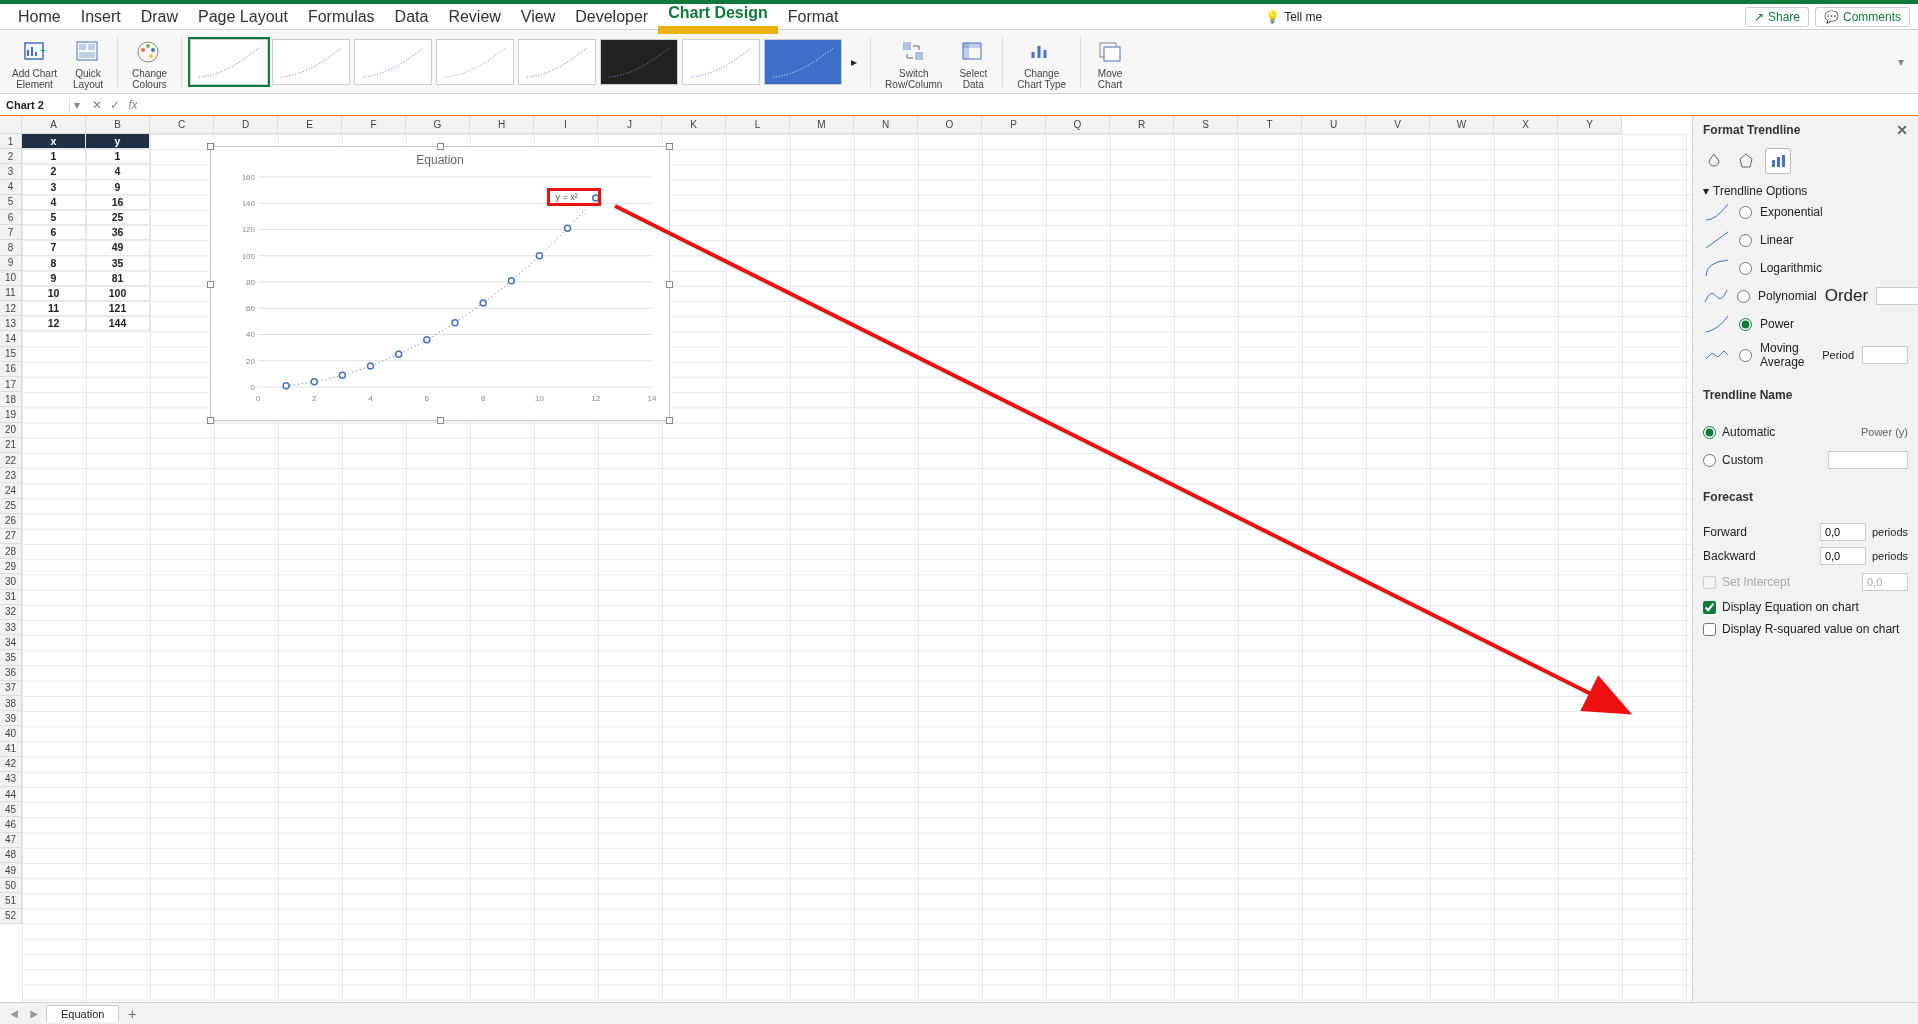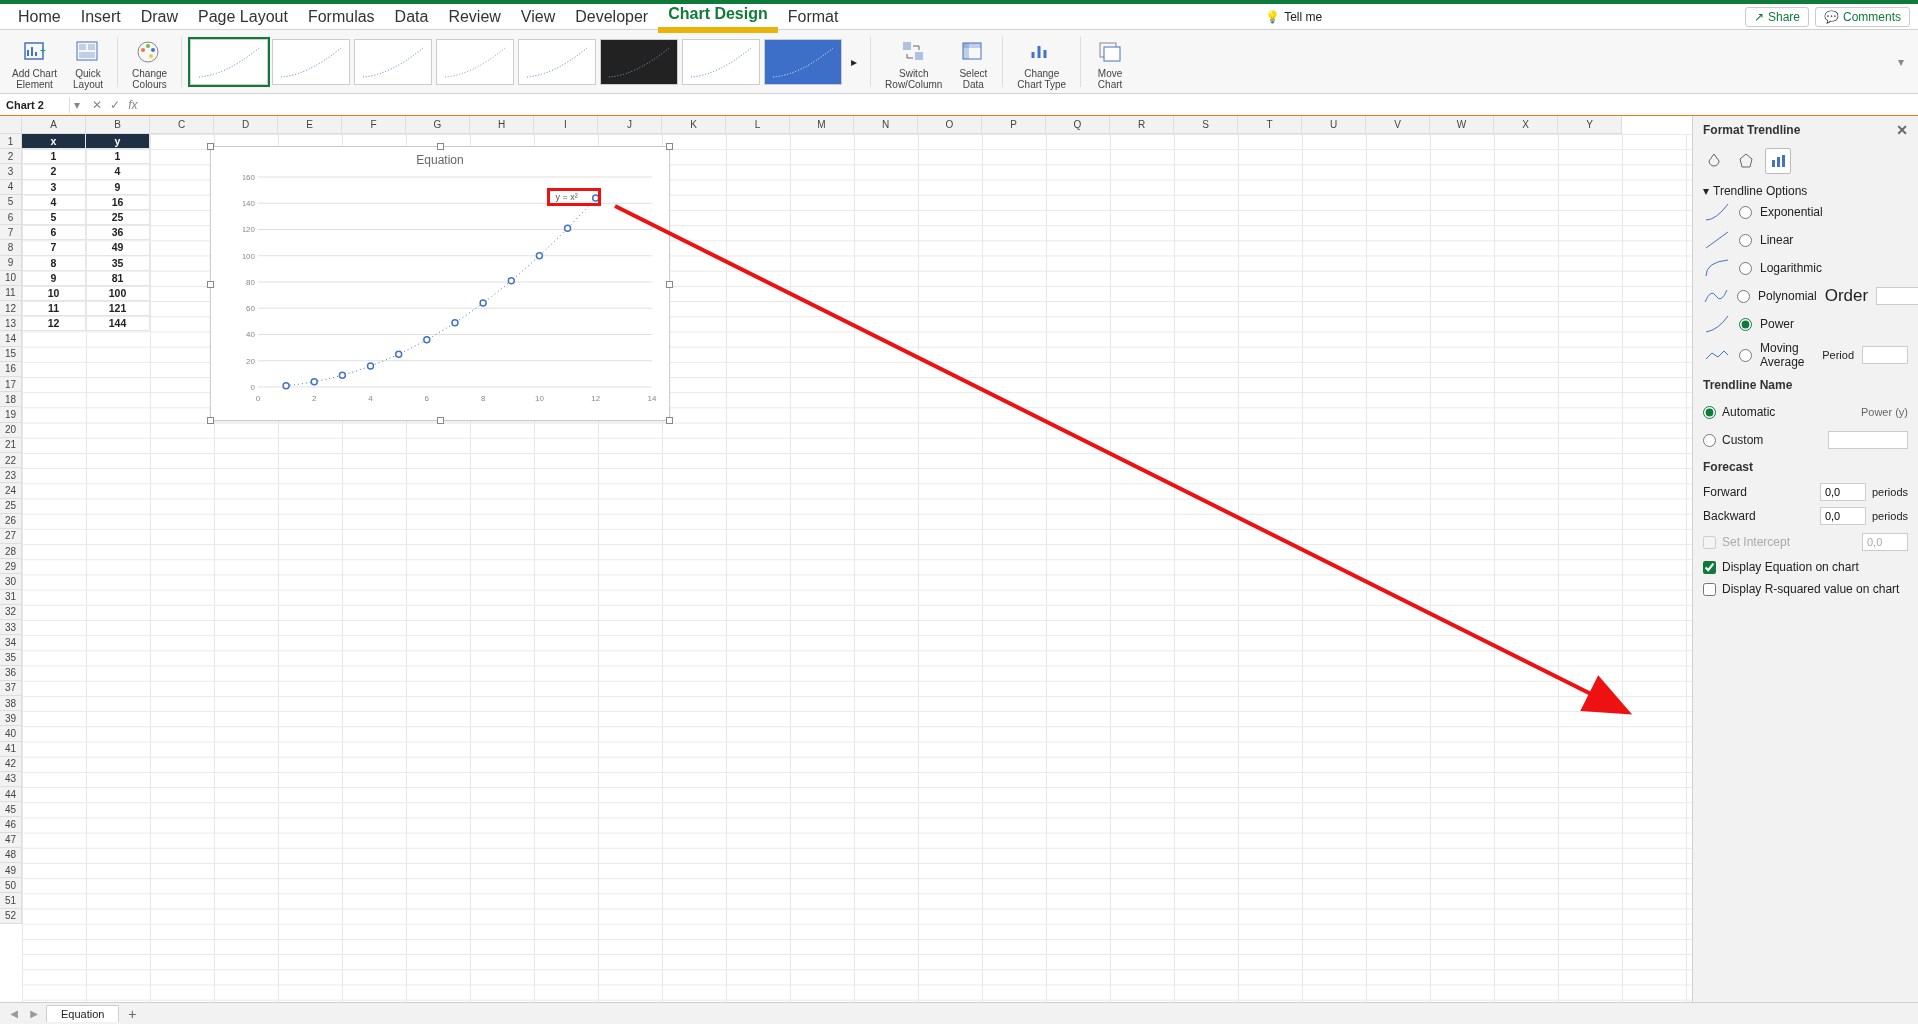--- a/index.html
+++ b/index.html
@@ -1,21 +1,21 @@
 <!DOCTYPE html>
 <html><head>
 <meta charset="utf-8">
 <style>
   * { box-sizing: border-box; margin: 0; padding: 0; font-family: -apple-system, 'Segoe UI', Arial, sans-serif; }
   body { background: #fff; width: 1918px; height: 1024px; overflow: hidden; position: relative; font-size: 12px; color: #222; }
 
   .topbar { height: 4px; background: #0f7b3b; }
   .ribbon-tabs { display: flex; align-items: center; height: 26px; padding: 0 8px; border-bottom: 1px solid #d0d0d0; background:#fff; }
   .ribbon-tabs .tab { padding: 4px 10px; cursor: pointer; font-size: 16px; color:#333; }
-  .ribbon-tabs .tab.active { color:#0f7b3b; font-weight:600; border-bottom: 6px solid #eab308; }
+  .ribbon-tabs .tab.active { color:#0f7b3b; font-weight:600; border-bottom: 8px solid #eab308; }
   .ribbon-tabs .spacer { flex:1; }
   .share-btn, .comments-btn { border:1px solid #ccc; border-radius:3px; padding:2px 8px; margin-left:6px; display:flex; align-items:center; gap:4px; font-size:12px; background:#fff; cursor:pointer; color:#0f7b3b;}
   .ribbon { display:flex; align-items:center; height:64px; background:#f7f7f7; border-bottom:1px solid #d0d0d0; padding:2px 6px; gap:4px; }
   .ribbon-group { display:flex; flex-direction:column; align-items:center; justify-content:flex-end; height:60px; padding:2px 6px; cursor:pointer; }
   .ribbon-group .icon-big { width:30px; height:28px; display:flex; align-items:center; justify-content:center; }
   .ribbon-group .label { font-size:10px; text-align:center; line-height:1.1; margin-top:2px; color:#444; white-space:pre; }
   .ribbon-sep { width:1px; height:50px; background:#ddd; margin:0 4px; }
   .style-gallery { display:flex; align-items:center; gap:4px; }
   .style-thumb { width:78px; height:46px; border:1px solid #ccc; background:#fff; position:relative; cursor:pointer; }
   .style-thumb.sel { outline:2px solid #0f7b3b; }
@@ -55,21 +55,21 @@
 
   .arrow-svg { position:absolute; top:0; left:0; pointer-events:none; }
 
   .side-pane { width:226px; border-left:1px solid #d0d0d0; background:#f2f2f2; display:flex; flex-direction:column; font-size:12px; }
   .pane-hdr { display:flex; align-items:center; justify-content:space-between; padding:6px 10px; font-weight:600; color:#333; }
   .pane-close { cursor:pointer; color:#666; font-size:14px; }
   .pane-tabs { display:flex; gap:6px; padding:4px 8px; }
   .pane-tab { width:26px; height:26px; border:1px solid transparent; display:flex; align-items:center; justify-content:center; cursor:pointer; border-radius:2px;}
   .pane-tab.active { border:1px solid #bbb; background:#fff; }
   .pane-section { padding:6px 10px; }
-  .pane-section .section-hdr { font-size:12px; color:#333; margin:6px 0; font-weight:600; }
+  .pane-section .section-hdr { font-size:12px; color:#333; margin:16px 0; font-weight:600; }
   .trend-opt { display:flex; align-items:center; gap:8px; padding:3px 0; cursor:pointer; }
   .trend-icon { width:28px; height:22px; display:flex; align-items:center; justify-content:center; }
   .trend-opt input[type=radio] { accent-color:#0f7b3b; }
   .smallnum { width:46px; height:18px; border:1px solid #ccc; font-size:11px; padding:0 4px; background:#fff; }
   .row-field { display:flex; align-items:center; justify-content:space-between; padding:3px 0; gap:6px; }
   .row-field .lbl { flex:1; }
   .chk { display:flex; align-items:flex-end; gap:6px; padding:4px 0; cursor:pointer;}
   .chk input { accent-color:#0f7b3b; }
   .chk input:checked { accent-color:#0f7b3b; }
   .text-in { width:80px; height:18px; border:1px solid #ccc; background:#fff; font-size:11px; padding:0 4px; }

